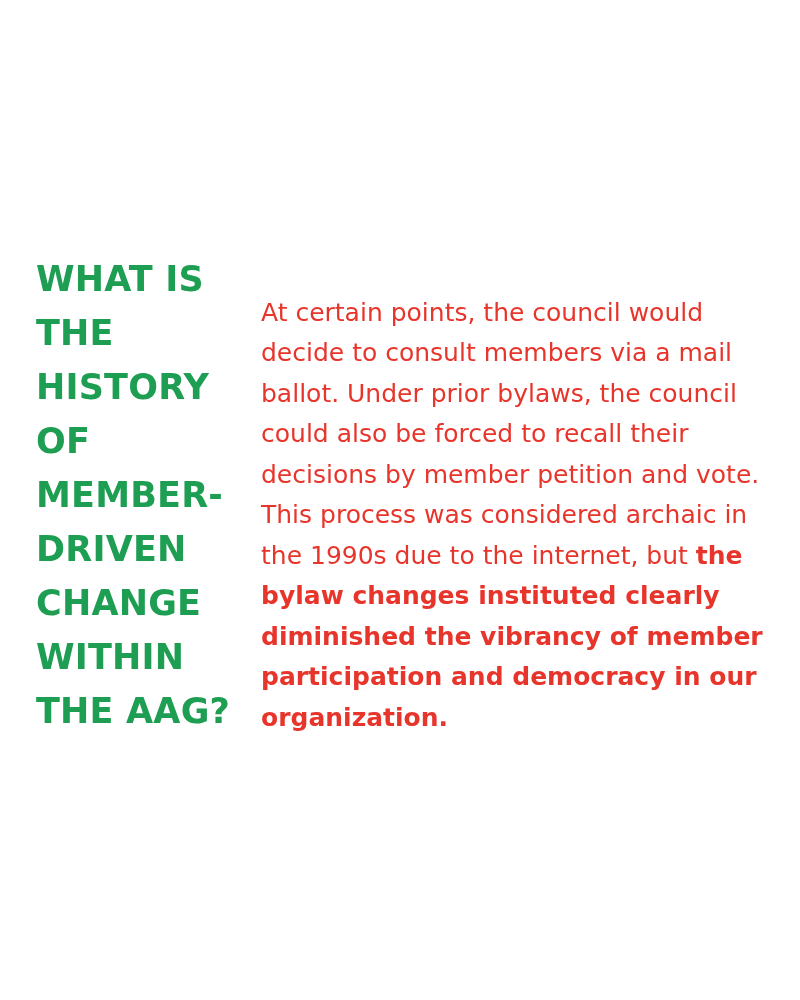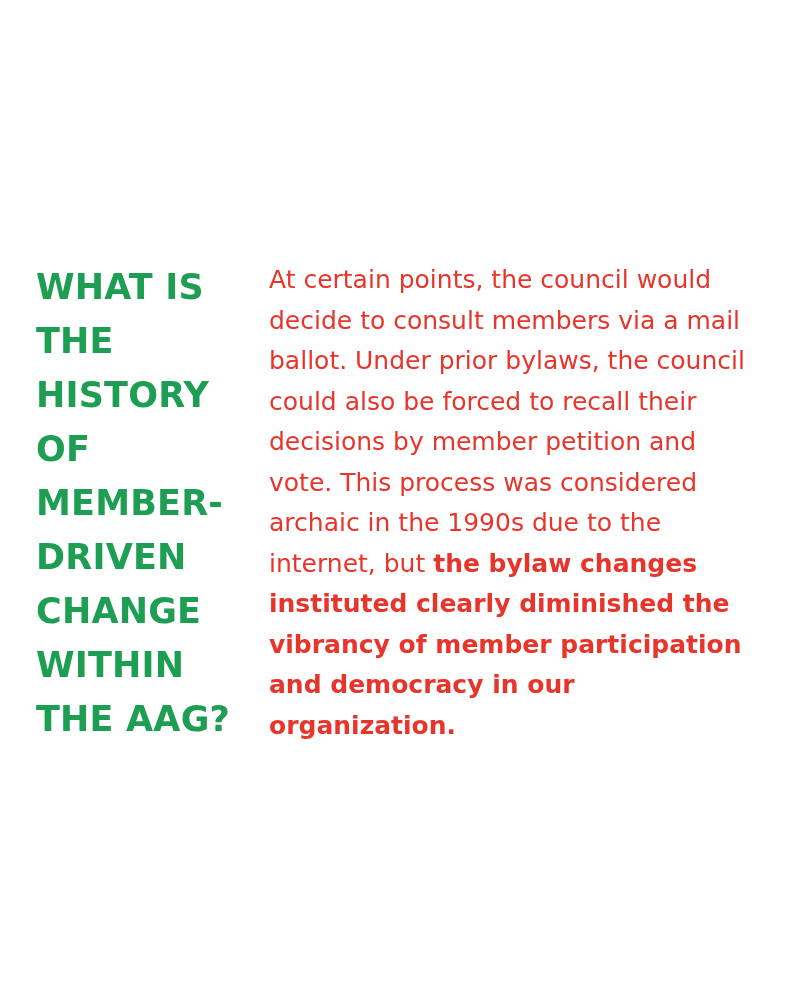--- a/index.html
+++ b/index.html
@@ -20,21 +20,21 @@
     background: #ffffff;
     box-sizing: border-box;
   }
   .content {
     position: absolute;
     left: 36px;
     top: 252px;
     width: 730px;
     display: flex;
     flex-direction: row;
-    align-items: center;
+    align-items: flex-end;
   }
   .heading {
     width: 225px;
     flex: 0 0 225px;
     color: #1e9e52;
     font-family: "DejaVu Sans", sans-serif;
     font-weight: bold;
     font-size: 35px;
     line-height: 54px;
     letter-spacing: 0.2px;
@@ -46,21 +46,21 @@
   .body-col {
     flex: 1 1 auto;
     padding-left: 0px;
     margin-left: 0px;
   }
   .body-text {
     color: #e8352b;
     font-family: "DejaVu Sans", sans-serif;
     font-size: 25px;
     line-height: 40.5px;
-    margin: 8px;
+    margin: 0;
     padding: 0;
     font-weight: 400;
   }
   .body-text .strong {
     font-weight: bold;
   }
 </style>
 </head>
 <body>
 

